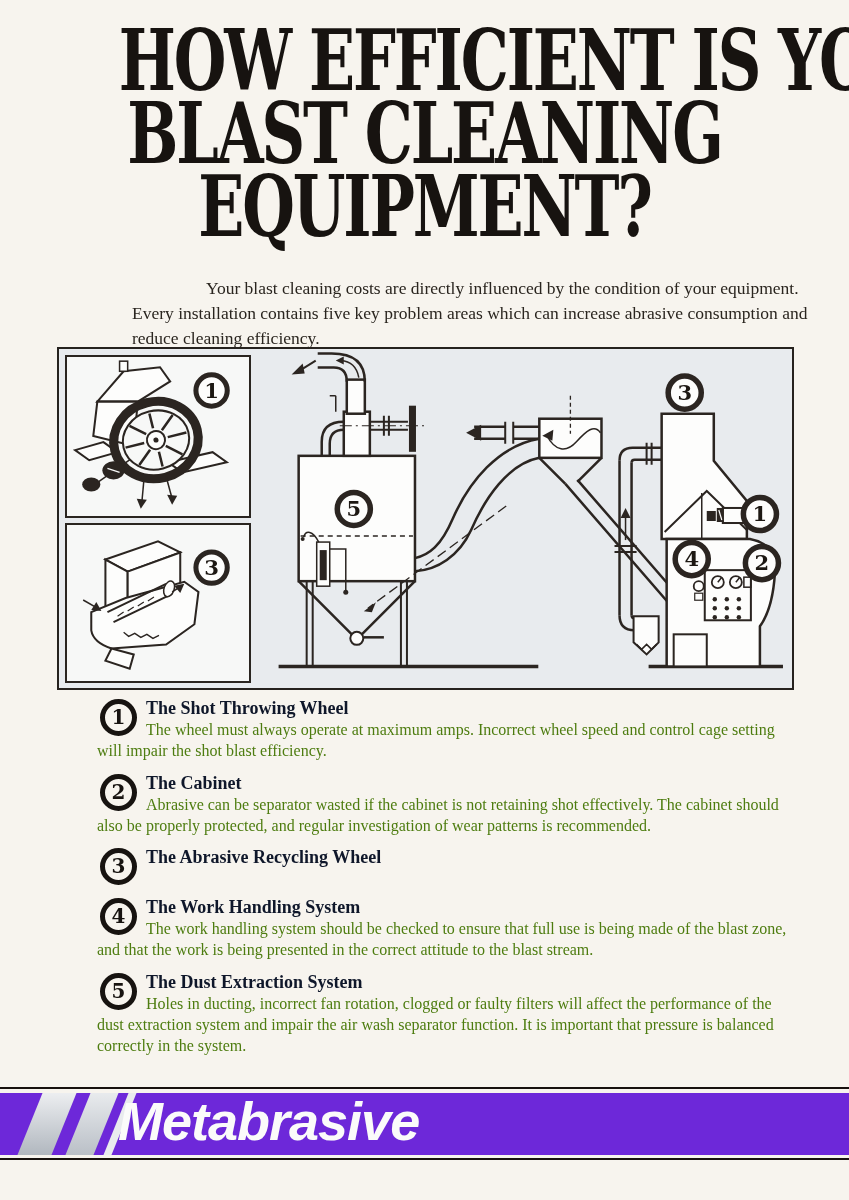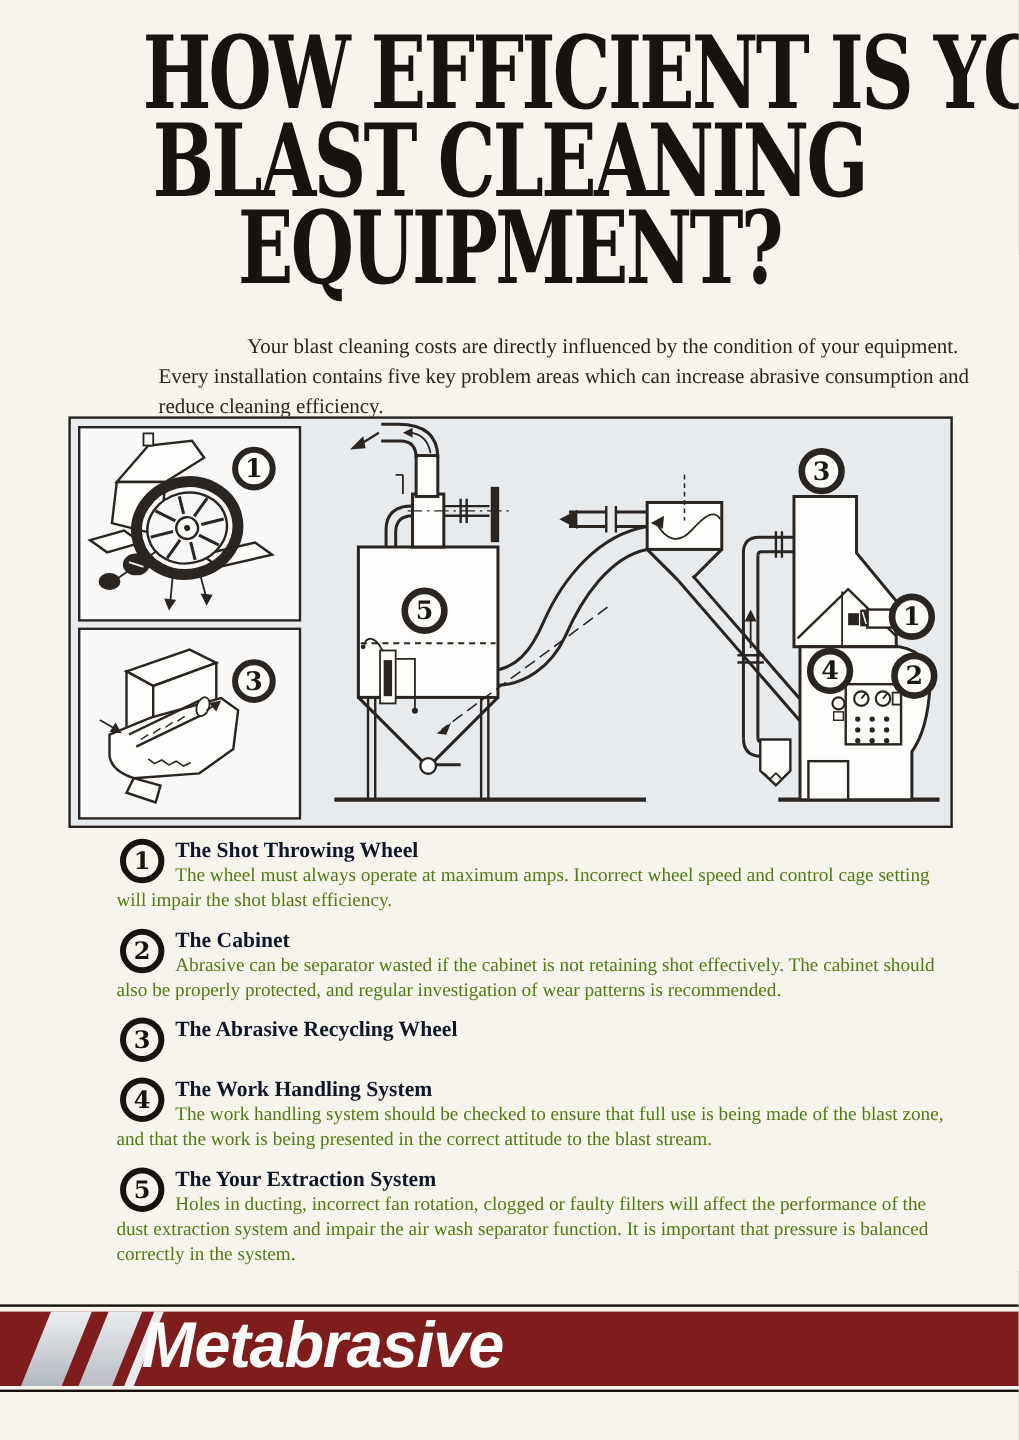--- a/index.html
+++ b/index.html
@@ -34,21 +34,21 @@
         text-align:center;font-family:"DejaVu Serif",serif;font-weight:bold;font-size:20px;
         line-height:27px;margin:3px 9px 1px 3px;color:#171310;}
   .sec-title{font-weight:bold;font-size:18px;padding-top:2px;color:#0f172a;}
   .sec-body{font-size:16px;line-height:1.33;color:#4d7c0f;}
   .section::after{content:"";display:block;clear:both;}
 
   
   .banner{position:absolute;left:0;top:1087px;width:849px;}
   .bline{height:2px;background:#17110e;}
   .bgap1{height:4px;} .bgap2{height:3px;}
-  .banner-bar{position:relative;height:62px;background:#7f1d1d;overflow:hidden;}
+  .banner-bar{position:relative;height:62px;background:#6d28d9;overflow:hidden;}
   .stripe{position:absolute;top:-8px;bottom:-8px;transform:skewX(-22deg);}
   .s1{left:30px;width:34px;background:linear-gradient(#f4f5f7,#a9b0b8);}
   .s2{left:78px;width:28px;background:linear-gradient(#eef0f2,#b4bac2);}
   .s3{left:116px;width:8px;background:#e9ebee;}
   .brand{position:absolute;left:118px;top:50%;transform:translateY(-55%);
         font-family:"Liberation Sans",sans-serif;font-weight:bold;font-style:italic;
         font-size:54px;letter-spacing:-1px;color:#fbfbfa;white-space:nowrap;}
 </style>
 </head>
 <body>
@@ -258,21 +258,21 @@
     </div>
 
     <div class="section">
       <div class="badge">4</div>
       <div class="sec-title">The Work Handling System</div>
       <div class="sec-body">The work handling system should be checked to ensure that full use is being made of the blast zone, and that the work is being presented in the correct attitude to the blast stream.</div>
     </div>
 
     <div class="section">
       <div class="badge">5</div>
-      <div class="sec-title">The Your Extraction System</div>
+      <div class="sec-title">The Dust Extraction System</div>
       <div class="sec-body">Holes in ducting, incorrect fan rotation, clogged or faulty filters will affect the performance of the dust extraction system and impair the air wash separator function. It is important that pressure is balanced correctly in the system.</div>
     </div>
   </div>
 
   <div class="banner">
     <div class="bline"></div>
     <div class="bgap1"></div>
     <div class="banner-bar">
       <div class="stripe s1"></div>
       <div class="stripe s2"></div>

